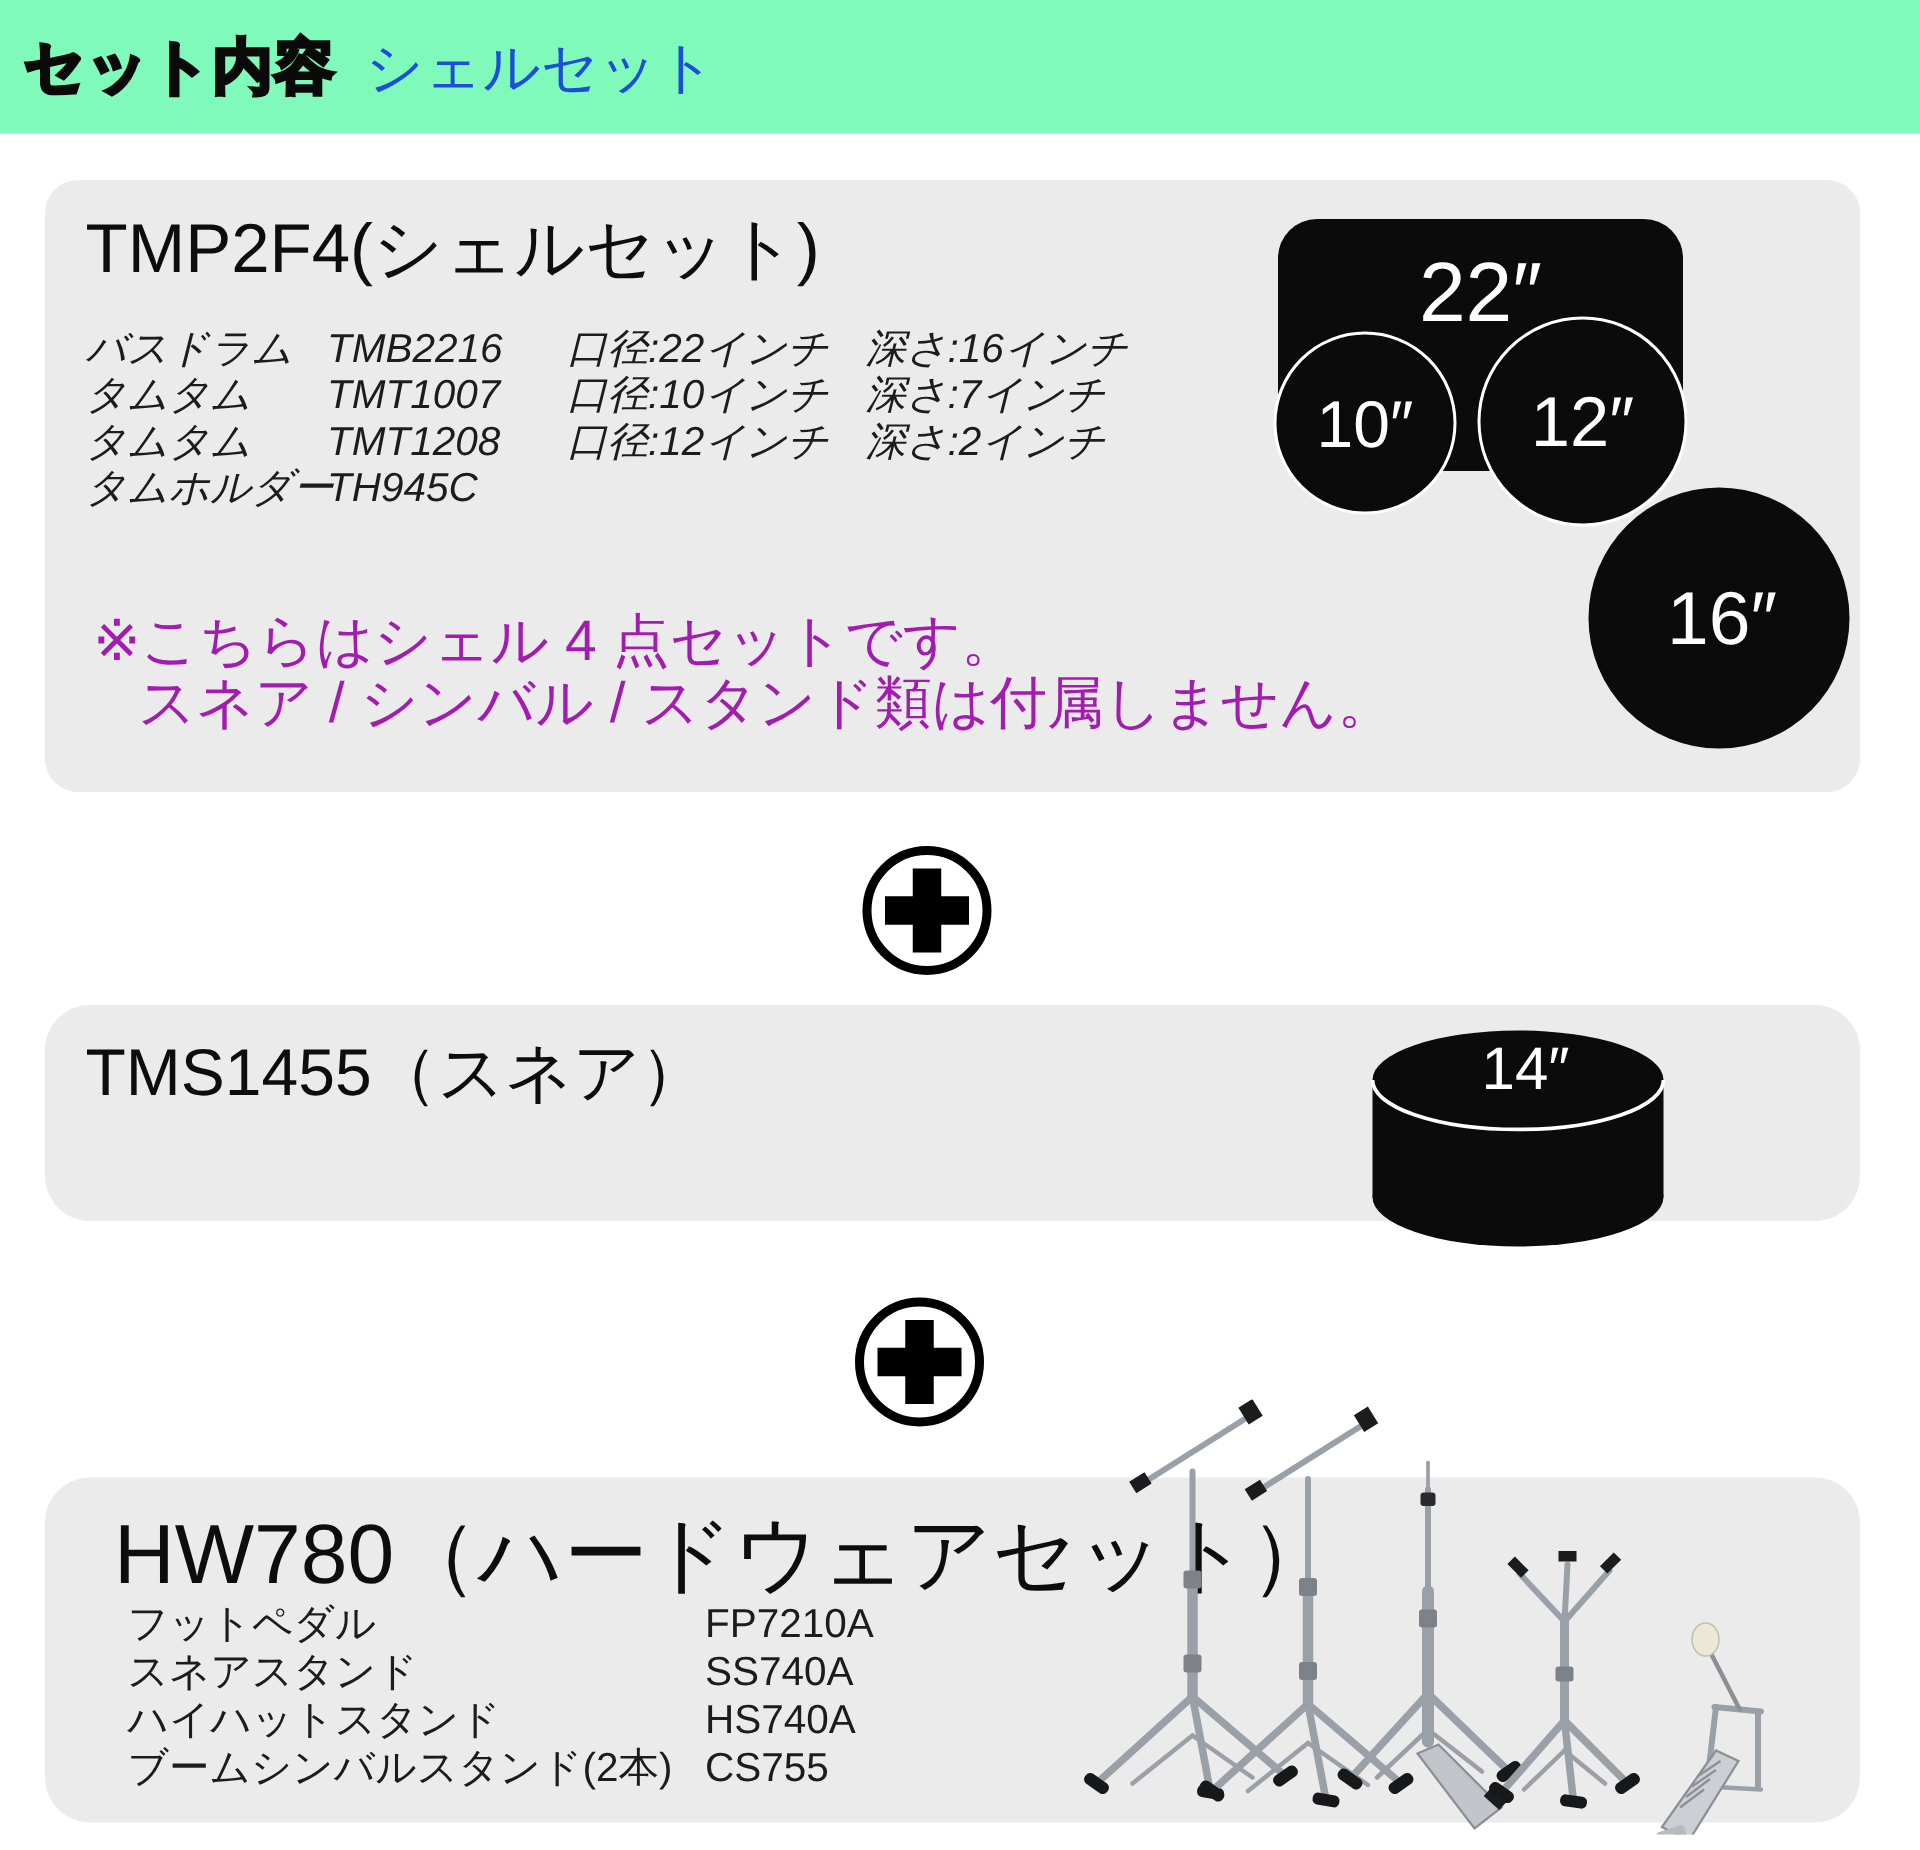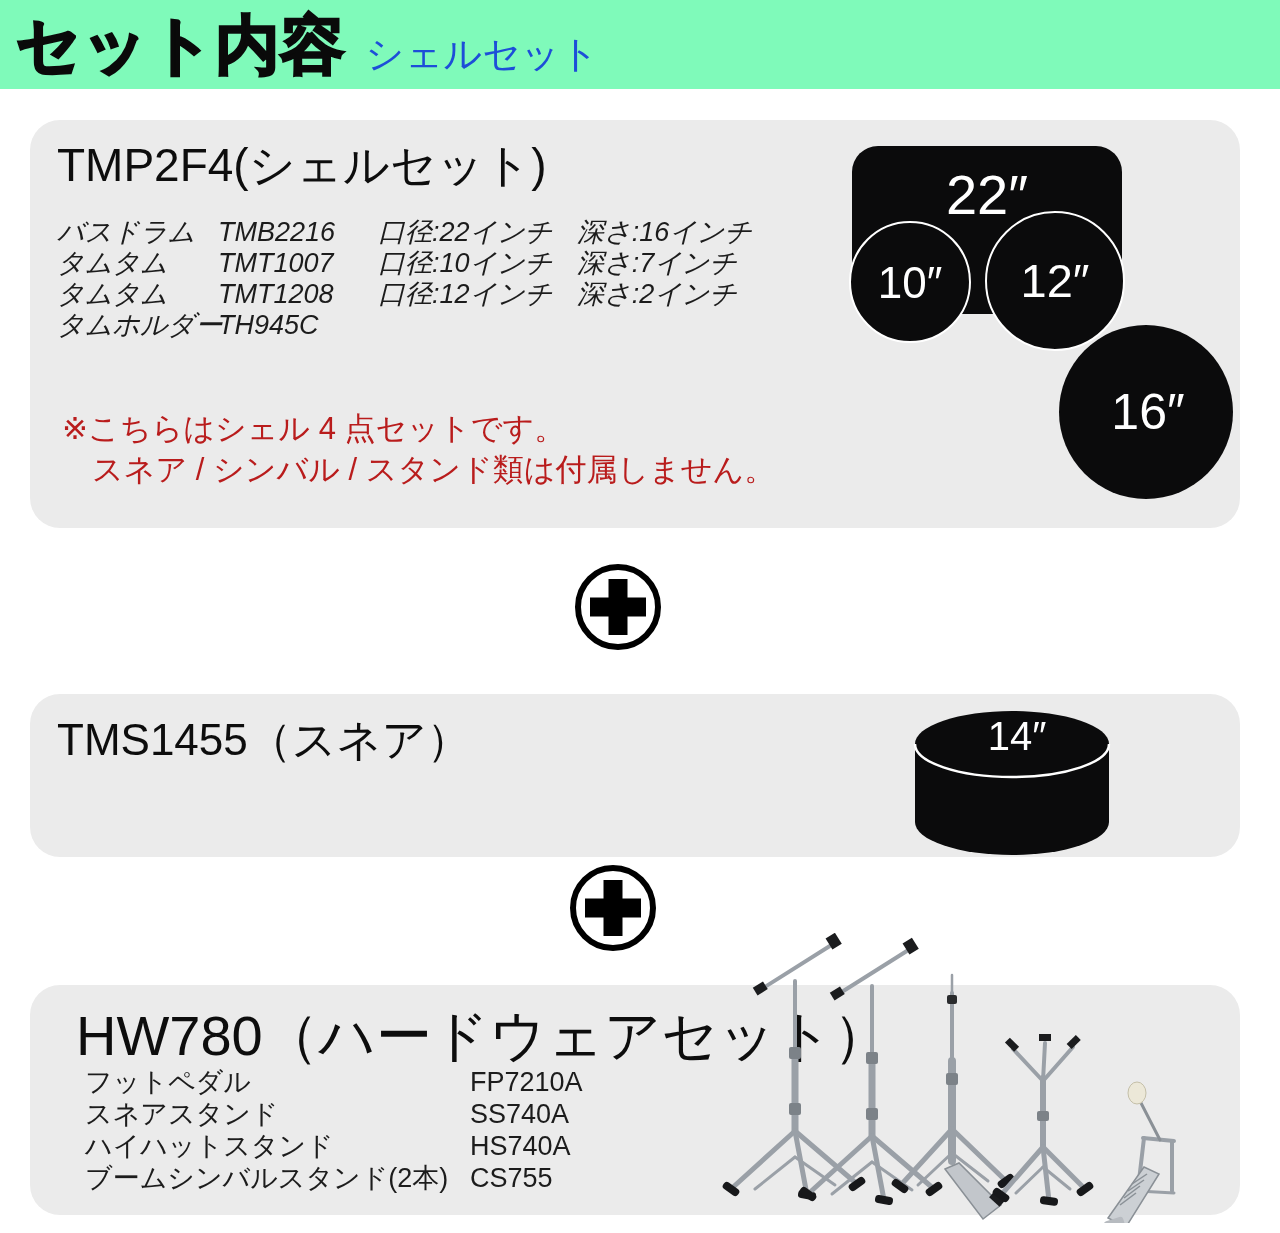--- a/index.html
+++ b/index.html
@@ -10,49 +10,49 @@
   }
   #page{position:relative;width:1280px;height:1233px;overflow:hidden;background:#fff;}
 
   
   .header{
     position:absolute;left:0;top:0;width:1280px;height:89px;
     background:#7FFABA;display:flex;align-items:center;
   }
   .header-inner{display:flex;align-items:baseline;padding-left:16px;}
   .header-title{
-    font-size:64px;font-weight:900;color:#0a0a0a;letter-spacing:1px;
+    font-size:40px;font-weight:900;color:#0a0a0a;letter-spacing:1px;
     -webkit-text-stroke:2.5px #0a0a0a;line-height:1;
   }
   .header-subtitle{
     font-size:38px;font-weight:400;color:#1d4ed8;margin-left:20px;line-height:1;
   }
 
   
   .card{position:absolute;left:30px;width:1210px;background:#EBEBEB;border-radius:30px;}
-  .card1{top:120px;height:408px;}
-  .card2{top:670px;height:163px;margin-top:24px;}
+  .card1{top:120px;height:408px;border-radius:22px;}
+  .card2{top:670px;height:144px;}
   .card3{top:985px;height:230px;}
 
   .card-title{position:absolute;color:#0d0d0d;font-weight:400;line-height:1.1;}
   .card1 .card-title{left:27px;top:20px;font-size:46px;}
   .card2 .card-title{left:27px;top:22px;font-size:44px;}
   .card3 .card-title{left:46px;top:20px;font-size:56px;}
 
   .spec-table{position:absolute;font-size:27px;color:#1c1c1c;}
   .card1 .spec-table{left:27px;top:97px;}
   .spec-row{display:grid;height:31px;line-height:31px;white-space:nowrap;}
   .t1{grid-template-columns:161px 160px 199px auto;font-style:italic;}
   .card2 .spec-table{left:35px;top:88px;}
   .t2{grid-template-columns:160px 160px 190px auto;}
   .card3 .spec-table{left:55px;top:81px;}
   .t3{grid-template-columns:385px auto;}
   .t3.spec-row{height:32px;line-height:32px;}
 
-  .note{position:absolute;left:32px;top:288px;font-size:31px;line-height:41px;color:#b91c1c;}
+  .note{position:absolute;left:32px;top:288px;font-size:38px;line-height:41px;color:#a21caf;}
   .note-line2{padding-left:30px;}
 
   
   .plus{
     position:absolute;box-sizing:border-box;width:86px;height:86px;
     background:#ffffff;border:6px solid #000;border-radius:50%;
   }
   .plus::before{
     content:"";position:absolute;left:50%;top:50%;width:56px;height:19px;
     background:#000;transform:translate(-50%,-50%);

